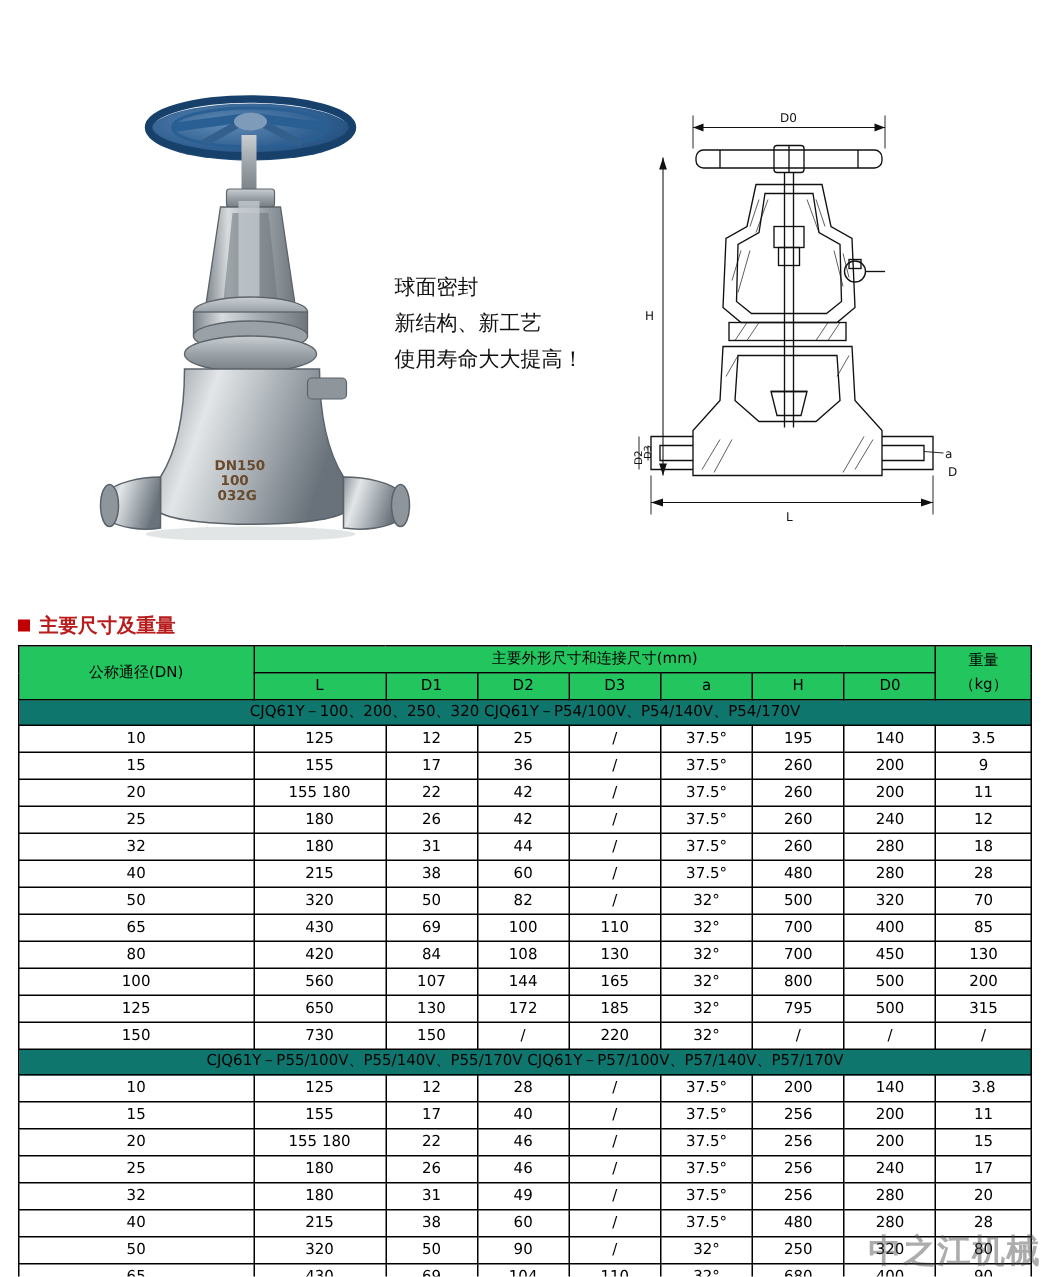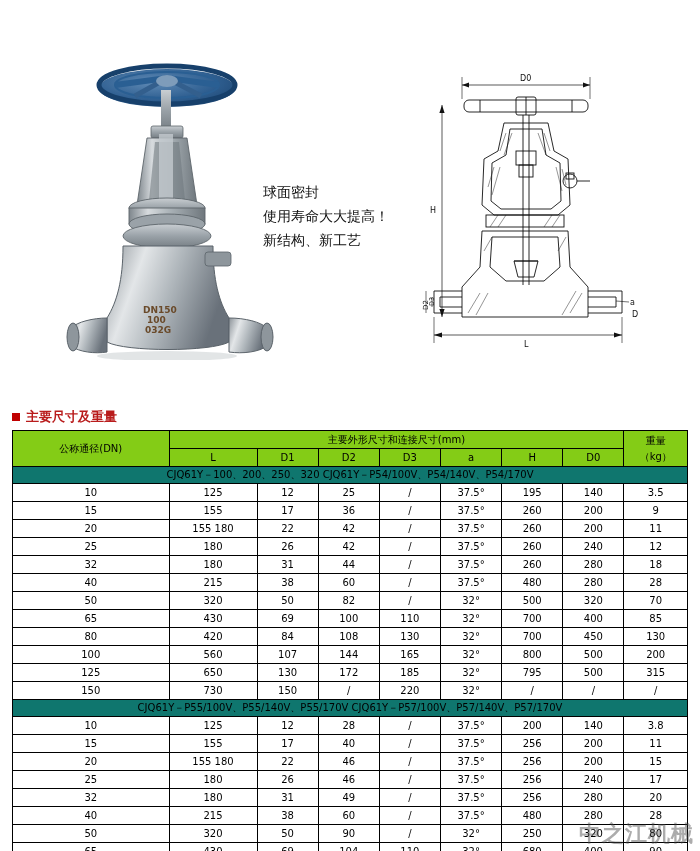--- a/index.html
+++ b/index.html
@@ -49,21 +49,21 @@
     color: #000;
   }
   table.spec td, table.spec th {
     border: 1px solid #000;
     text-align: center;
     height: 18px;
     padding: 0 2px;
     font-weight: normal;
     line-height: 16px;
   }
-  table.spec thead th { background: #84cc16; font-size: 10px; }
+  table.spec thead th { background: #22c55e; font-size: 10px; }
   tr.group td {
     background: #0f766e;
     font-size: 10px;
     height: 17px;
   }
   td.dn { width: 128px; }
   td.c  { width: 72px; }
   td.c2 { width: 50px; }
   td.wt { width: 52px; }
 
@@ -142,22 +142,22 @@
         <text x="88" y="283" font-family="DejaVu Sans, sans-serif" font-size="9" fill="#6a4a2a" font-weight="bold">DN150</text>
         <text x="92" y="293" font-family="DejaVu Sans, sans-serif" font-size="9" fill="#6a4a2a" font-weight="bold">100</text>
         <text x="90" y="303" font-family="DejaVu Sans, sans-serif" font-size="9" fill="#6a4a2a" font-weight="bold">032G</text>
 
         <ellipse cx="112" cy="326" rx="70" ry="5" fill="#cfd3d6" opacity="0.6"></ellipse>
       </svg>
     </div>
 
     <div class="caption">
       <div>球面密封</div>
+      <div>新结构、新工艺</div>
       <div>使用寿命大大提高！</div>
-      <div>新结构、新工艺</div>
     </div>
 
     <div class="drawing-wrap">
       <svg width="250" height="310" viewBox="0 0 250 310" xmlns="http://www.w3.org/2000/svg" stroke="#111" fill="none" stroke-width="0.9">
 
         <line x1="42" y1="22" x2="42" y2="44" stroke-width="0.6"></line>
         <line x1="170" y1="22" x2="170" y2="44" stroke-width="0.6"></line>
         <line x1="42" y1="30" x2="170" y2="30" stroke-width="0.7"></line>
         <path d="M42 30 l7 -2.6 v5.2 z" fill="#111" stroke="none"></path>
         <path d="M170 30 l-7 -2.6 v5.2 z" fill="#111" stroke="none"></path>

